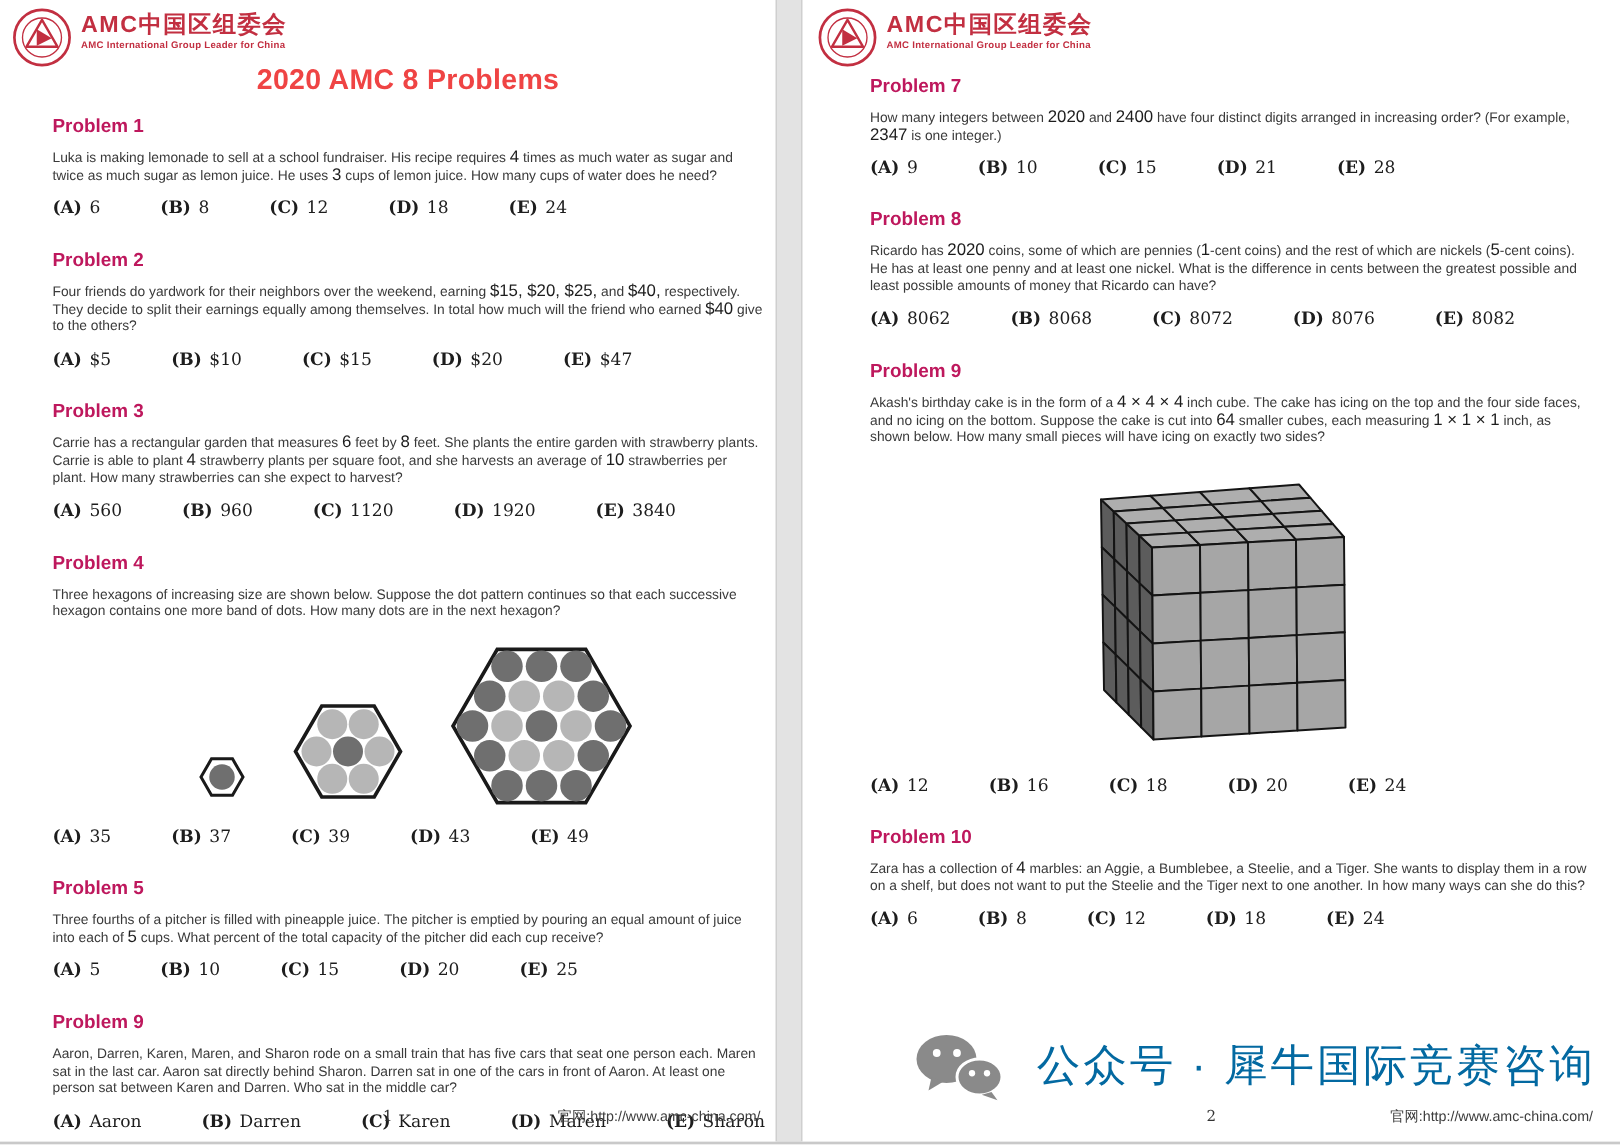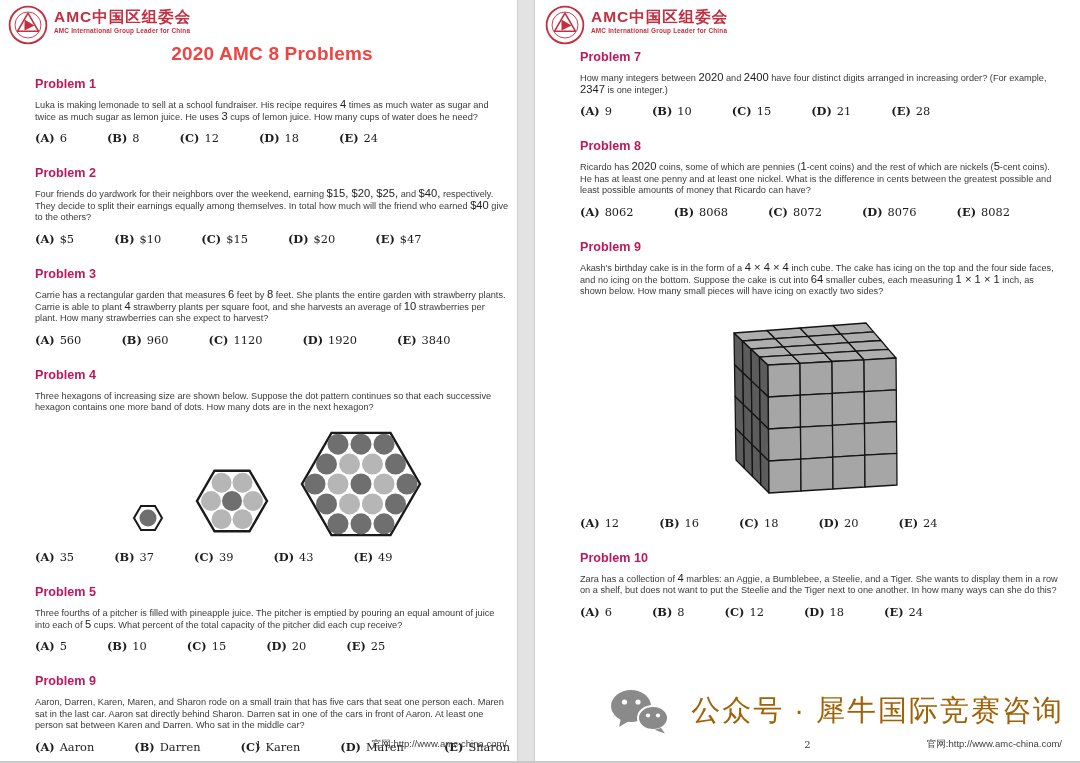--- a/index.html
+++ b/index.html
@@ -37,21 +37,21 @@
   .fig-hex{margin:4px 0 2px 0;}
   .fig-cube{display:block;margin:10px auto 2px auto;}
 
   .page-num{position:absolute;bottom:11px;left:50%;transform:translateX(-50%);
     font-family:"DejaVu Serif",serif;font-size:10px;color:#333;}
   .site{position:absolute;bottom:10px;font-size:9.5px;color:#3c3c3c;}
   .page-left .site{right:10px;}
   .page-right .site{right:18px;}
 
   .wechat{position:absolute;right:16px;bottom:27px;display:flex;align-items:center;
-    gap:20px;color:#a16207;font-size:29px;letter-spacing:2px;font-weight:500;white-space:nowrap;}
+    gap:20px;color:#0369a1;font-size:29px;letter-spacing:2px;font-weight:500;white-space:nowrap;}
 </style>
 </head>
 <body>
 
 <div class="canvas">
 
   <div class="page page-left">
     <div class="logo">
       <svg width="40" height="40" viewBox="0 0 40 40">
         <circle cx="20" cy="20" r="18.4" fill="#ffffff" stroke="#c22f41" stroke-width="1.8"></circle>

